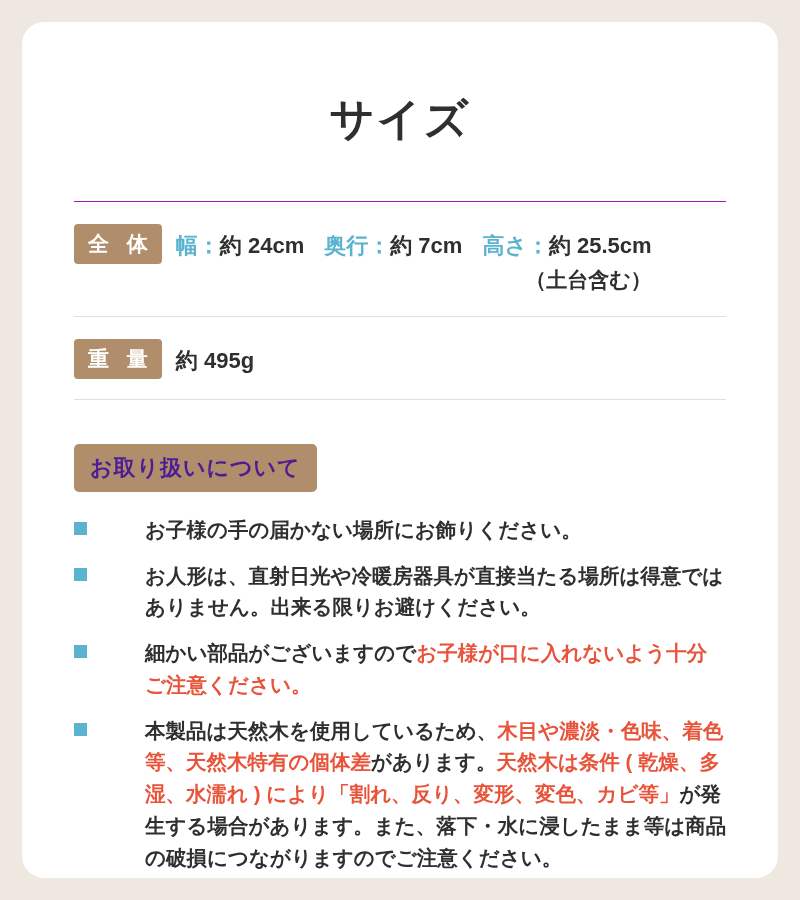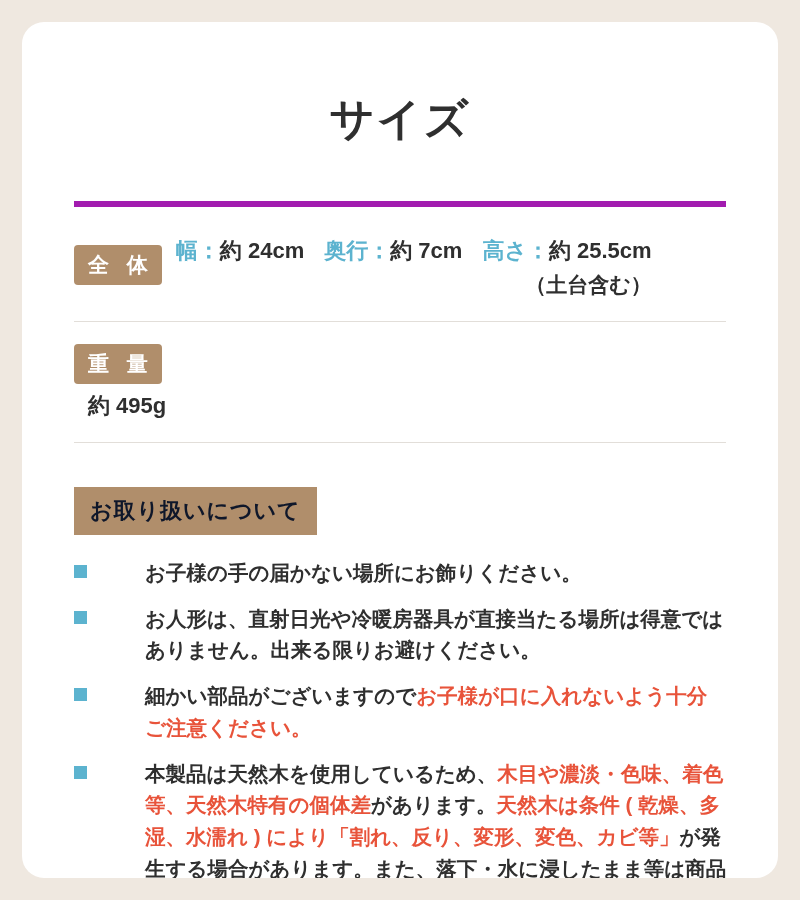--- a/index.html
+++ b/index.html
@@ -37,26 +37,24 @@
   .spec-table {
     margin: 52px 52px 0 52px;
   }
   .spec-row {
     display: flex;
     align-items: flex-start;
     border-top: 1px solid #e2ded9;
     padding: 22px 0 20px 0;
   }
   .spec-row.first {
-    border-top: 6px solid #a21caf;
-    align-items: center;
+    border-top: 1px solid #a21caf;
   }
   .spec-row.last {
     border-bottom: 1px solid #e2ded9;
-    flex-direction: column;
   }
   .tag {
     background: #b08e6b;
     color: #ffffff;
     font-size: 21px;
     font-weight: 700;
     border-radius: 4px;
     padding: 7px 14px;
     white-space: nowrap;
     flex: none;
@@ -90,24 +88,24 @@
     font-weight: 700;
     color: #2f2f2f;
     margin-top: 2px;
   }
   .spec-val.weight { font-weight: 700; }
 
   .care-head {
     margin: 44px 0 0 52px;
     display: inline-block;
     background: #b08e6b;
-    color: #0f172a;
+    color: #4c1d95;
     font-size: 22px;
     font-weight: 700;
-    border-radius: 0;
+    border-radius: 5px;
     padding: 9px 16px;
     letter-spacing: 1px;
   }
   .care-list {
     margin: 22px 50px 0 52px;
   }
   .care-item {
     display: flex;
     align-items: flex-start;
     margin-bottom: 14px;

